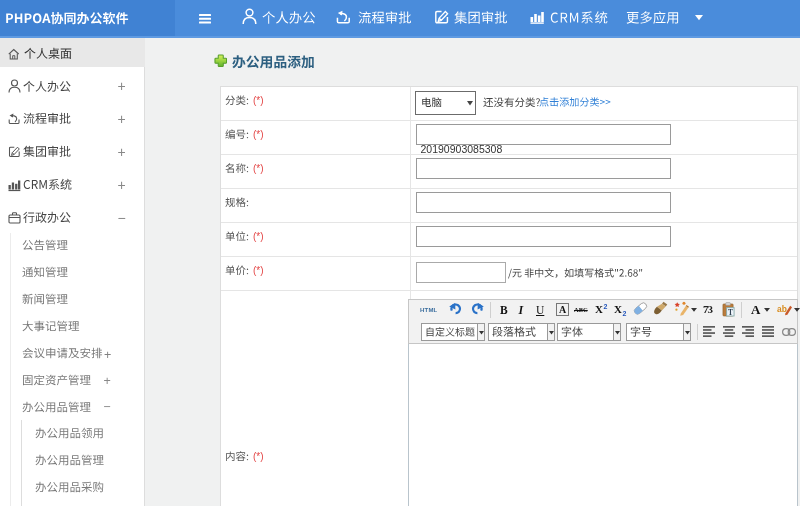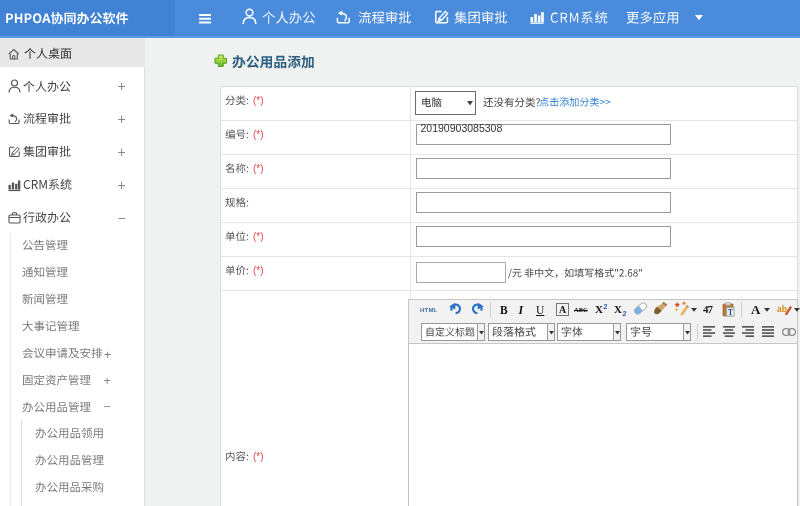--- a/index.html
+++ b/index.html
@@ -196,21 +196,21 @@
     <svg class="abs" style="left:467px;top:100.5px" width="6" height="5" viewBox="0 0 6 5">
       <path d="M0 0 L6 0 L3 4.5 Z" fill="#444"></path>
     </svg>
     <svg style="position:absolute;left:483.0px;top:93.7px" width="59" height="17" viewBox="0 0 59 17">
       <path transform="translate(0,12.18)" d="M7.1 -5.1C7.9 -4.4 8.9 -3.3 9.4 -2.7L10.0 -3.2C9.5 -3.8 8.4 -4.9 7.7 -5.6ZM0.9 -8.2C1.4 -7.7 2.1 -6.9 2.5 -6.4L3.1 -6.9C2.8 -7.4 2.0 -8.1 1.5 -8.7ZM3.4 -8.1V-7.3H6.6C5.8 -5.6 4.5 -4.2 3.0 -3.3C3.1 -3.1 3.4 -2.8 3.5 -2.7C4.5 -3.3 5.3 -4.1 6.0 -5.0V-0.7H6.9V-6.2C7.1 -6.5 7.3 -6.9 7.5 -7.3H9.7V-8.1ZM2.6 -5.3H0.4V-4.5H1.8V-1.2C1.4 -1.0 0.8 -0.5 0.3 0.1L0.8 0.9C1.4 0.1 1.8 -0.5 2.2 -0.5C2.4 -0.5 2.8 -0.2 3.2 0.1C4.0 0.6 4.9 0.7 6.2 0.7C7.3 0.7 9.2 0.7 10.0 0.6C10.0 0.4 10.1 -0.1 10.2 -0.3C9.2 -0.2 7.6 -0.1 6.3 -0.1C5.0 -0.1 4.1 -0.1 3.4 -0.6C3.0 -0.8 2.8 -1.0 2.6 -1.2Z M11.4 -8.1C12.0 -7.8 12.9 -7.2 13.3 -6.9L13.7 -7.5C13.3 -7.9 12.5 -8.3 11.8 -8.7ZM10.9 -5.3C11.5 -4.9 12.4 -4.4 12.8 -4.1L13.3 -4.8C12.8 -5.1 11.9 -5.6 11.3 -5.8ZM11.2 0.2 11.9 0.7C12.4 -0.3 13.1 -1.6 13.7 -2.7L13.1 -3.2C12.5 -2.0 11.7 -0.6 11.2 0.2ZM15.2 -8.4V-7.3C15.2 -6.5 15.0 -5.6 13.5 -4.9C13.7 -4.8 14.0 -4.5 14.1 -4.3C15.6 -5.1 15.9 -6.2 15.9 -7.2V-7.7H18.0V-6.2C18.0 -5.3 18.2 -5.0 18.9 -5.0C19.1 -5.0 19.7 -5.0 19.9 -5.0C20.1 -5.0 20.4 -5.0 20.5 -5.0C20.5 -5.2 20.5 -5.6 20.5 -5.8C20.3 -5.7 20.1 -5.7 19.9 -5.7C19.7 -5.7 19.1 -5.7 19.0 -5.7C18.8 -5.7 18.8 -5.8 18.8 -6.1V-8.4ZM18.7 -3.4C18.3 -2.6 17.7 -2.0 17.0 -1.4C16.3 -2.0 15.7 -2.7 15.3 -3.4ZM14.1 -4.2V-3.4H14.8L14.5 -3.4C15.0 -2.4 15.6 -1.6 16.3 -1.0C15.4 -0.5 14.4 -0.1 13.3 0.1C13.4 0.3 13.6 0.6 13.7 0.8C14.9 0.6 16.0 0.1 17.0 -0.5C17.9 0.1 18.9 0.6 20.1 0.8C20.2 0.6 20.5 0.3 20.6 0.1C19.5 -0.1 18.5 -0.5 17.7 -1.0C18.6 -1.7 19.4 -2.7 19.8 -4.0L19.3 -4.2L19.2 -4.2Z M25.1 -8.8C25.0 -8.4 24.8 -7.9 24.6 -7.5H21.7V-6.7H24.3C23.6 -5.3 22.7 -4.1 21.4 -3.2C21.6 -3.0 21.8 -2.8 21.9 -2.6C22.6 -3.1 23.2 -3.6 23.7 -4.3V0.8H24.5V-1.2H28.9V-0.2C28.9 0.0 28.8 0.1 28.6 0.1C28.4 0.1 27.8 0.1 27.1 0.1C27.2 0.3 27.3 0.6 27.4 0.8C28.3 0.8 28.8 0.8 29.2 0.7C29.5 0.6 29.6 0.3 29.6 -0.1V-5.5H24.5C24.8 -5.9 25.0 -6.3 25.2 -6.7H30.9V-7.5H25.5C25.6 -7.8 25.8 -8.2 25.9 -8.6ZM24.5 -3.0H28.9V-1.9H24.5ZM24.5 -3.7V-4.8H28.9V-3.7Z M38.6 -8.6 37.8 -8.3C38.6 -6.8 39.8 -5.1 41.0 -4.1C41.1 -4.3 41.4 -4.6 41.6 -4.8C40.5 -5.6 39.2 -7.2 38.6 -8.6ZM34.9 -8.6C34.3 -7.0 33.2 -5.5 32.0 -4.6C32.2 -4.5 32.5 -4.2 32.6 -4.0C32.9 -4.3 33.2 -4.5 33.5 -4.8V-4.1H35.5C35.2 -2.3 34.7 -0.6 32.2 0.2C32.4 0.4 32.6 0.7 32.7 0.9C35.3 -0.1 36.0 -2.0 36.3 -4.1H39.2C39.1 -1.4 38.9 -0.4 38.6 -0.1C38.5 -0.0 38.4 -0.0 38.2 -0.0C37.9 -0.0 37.3 -0.0 36.6 -0.1C36.8 0.1 36.9 0.5 36.9 0.7C37.5 0.7 38.2 0.8 38.5 0.7C38.9 0.7 39.1 0.6 39.4 0.4C39.7 -0.1 39.9 -1.2 40.0 -4.5C40.0 -4.6 40.0 -4.9 40.0 -4.9H33.5C34.4 -5.8 35.2 -7.0 35.7 -8.4Z M49.8 -8.6C49.6 -8.2 49.1 -7.5 48.8 -7.1L49.4 -6.9C49.8 -7.3 50.3 -7.8 50.7 -8.4ZM43.9 -8.3C44.3 -7.9 44.8 -7.2 45.0 -6.8L45.7 -7.2C45.5 -7.6 45.0 -8.2 44.6 -8.6ZM46.8 -8.8V-6.8H42.8V-6.0H46.2C45.3 -5.2 43.9 -4.4 42.6 -4.1C42.7 -3.9 42.9 -3.7 43.1 -3.5C44.5 -3.9 45.9 -4.7 46.8 -5.7V-4.0H47.6V-5.6C49.0 -4.9 50.5 -4.0 51.4 -3.5L51.8 -4.1C50.9 -4.6 49.4 -5.4 48.1 -6.0H51.8V-6.8H47.6V-8.8ZM46.9 -3.7C46.8 -3.3 46.7 -3.0 46.7 -2.6H42.7V-1.9H46.4C45.8 -0.9 44.8 -0.2 42.5 0.1C42.6 0.3 42.8 0.6 42.9 0.8C45.5 0.4 46.7 -0.5 47.2 -1.8C48.0 -0.3 49.5 0.5 51.6 0.8C51.7 0.6 51.9 0.3 52.1 0.1C50.2 -0.1 48.8 -0.8 48.0 -1.9H51.8V-2.6H47.5C47.6 -3.0 47.6 -3.3 47.7 -3.7Z M54.4 -2.3H55.2C55.0 -4.0 56.9 -4.6 56.9 -6.1C56.9 -7.3 56.1 -8.0 55.0 -8.0C54.1 -8.0 53.4 -7.6 53.0 -7.0L53.5 -6.5C53.9 -7.0 54.3 -7.2 54.9 -7.2C55.6 -7.2 56.0 -6.7 56.0 -6.1C56.0 -4.8 54.1 -4.1 54.4 -2.3ZM54.8 0.1C55.2 0.1 55.5 -0.2 55.5 -0.6C55.5 -1.0 55.2 -1.3 54.8 -1.3C54.4 -1.3 54.1 -1.0 54.1 -0.6C54.1 -0.2 54.4 0.1 54.8 0.1Z" fill="#444444"></path>
     </svg>
     <svg style="position:absolute;left:539.0px;top:94.0px" width="73" height="17" viewBox="0 0 73 17">
       <path transform="translate(0,11.72)" d="M2.4 -4.7H7.7V-2.9H2.4ZM3.4 -1.3C3.6 -0.6 3.6 0.2 3.6 0.7L4.4 0.6C4.4 0.1 4.3 -0.7 4.2 -1.4ZM5.5 -1.3C5.8 -0.7 6.1 0.2 6.2 0.7L7.0 0.5C6.8 0.0 6.5 -0.8 6.2 -1.4ZM7.6 -1.4C8.1 -0.7 8.7 0.2 8.9 0.7L9.6 0.4C9.4 -0.1 8.8 -1.0 8.3 -1.6ZM1.8 -1.6C1.5 -0.8 1.0 0.0 0.4 0.5L1.1 0.8C1.7 0.3 2.2 -0.6 2.5 -1.4ZM1.7 -5.4V-2.2H8.4V-5.4H5.4V-6.7H9.2V-7.4H5.4V-8.5H4.6V-5.4Z M11.6 -3.0V0.2H17.9V0.8H18.7V-3.0H17.9V-0.5H15.6V-3.8H19.6V-4.6H15.6V-6.2H18.9V-6.9H15.6V-8.5H14.8V-6.9H11.5V-6.2H14.8V-4.6H10.8V-3.8H14.8V-0.5H12.4V-3.0Z M24.3 -2.9C24.1 -2.2 23.7 -1.3 23.0 -0.8L23.6 -0.3C24.2 -0.9 24.7 -1.9 24.9 -2.7ZM26.7 -2.6C27.0 -1.9 27.3 -1.0 27.4 -0.4L28.0 -0.6C27.9 -1.2 27.6 -2.1 27.3 -2.8ZM27.9 -2.8C28.5 -2.1 29.1 -1.0 29.4 -0.3L30.0 -0.6C29.7 -1.3 29.1 -2.4 28.5 -3.1ZM25.6 -4.0V-0.0C25.6 0.1 25.5 0.1 25.4 0.1C25.3 0.1 24.8 0.1 24.3 0.1C24.4 0.3 24.5 0.6 24.5 0.8C25.2 0.8 25.7 0.8 25.9 0.7C26.2 0.6 26.3 0.4 26.3 -0.0V-4.0ZM21.1 -7.8C21.6 -7.6 22.4 -7.1 22.7 -6.7L23.1 -7.4C22.8 -7.7 22.1 -8.1 21.5 -8.4ZM20.6 -5.1C21.2 -4.8 21.9 -4.4 22.3 -4.1L22.7 -4.7C22.3 -5.0 21.6 -5.4 21.0 -5.7ZM20.8 0.3 21.5 0.7C21.9 -0.2 22.4 -1.4 22.8 -2.4L22.2 -2.8C21.8 -1.7 21.2 -0.5 20.8 0.3ZM23.5 -7.9V-7.2H25.7C25.6 -6.7 25.5 -6.3 25.3 -5.8H23.0V-5.1H24.9C24.4 -4.3 23.7 -3.6 22.8 -3.1C22.9 -3.0 23.1 -2.7 23.2 -2.6C24.4 -3.2 25.2 -4.1 25.8 -5.1H27.0C27.6 -4.1 28.5 -3.2 29.5 -2.7C29.6 -2.9 29.9 -3.2 30.0 -3.3C29.2 -3.7 28.4 -4.4 27.8 -5.1H29.8V-5.8H26.1C26.3 -6.3 26.4 -6.7 26.5 -7.2H29.5V-7.9Z M36.1 -7.2V0.7H36.8V-0.1H38.8V0.6H39.5V-7.2ZM36.8 -0.8V-6.5H38.8V-0.8ZM32.3 -8.4 32.3 -6.6H30.8V-5.8H32.2C32.2 -3.3 31.9 -1.0 30.6 0.3C30.8 0.4 31.0 0.6 31.2 0.8C32.5 -0.7 32.9 -3.1 33.0 -5.8H34.5C34.4 -1.9 34.3 -0.6 34.1 -0.3C34.0 -0.1 33.9 -0.1 33.8 -0.1C33.6 -0.1 33.2 -0.1 32.7 -0.1C32.8 0.1 32.9 0.4 32.9 0.6C33.4 0.6 33.8 0.7 34.1 0.6C34.4 0.6 34.6 0.5 34.8 0.2C35.1 -0.2 35.2 -1.7 35.2 -6.2C35.2 -6.3 35.2 -6.6 35.2 -6.6H33.0L33.0 -8.4Z M47.2 -8.3 46.5 -8.0C47.2 -6.5 48.4 -4.9 49.5 -4.0C49.6 -4.2 49.9 -4.5 50.1 -4.6C49.1 -5.4 47.8 -6.9 47.2 -8.3ZM43.7 -8.3C43.1 -6.7 42.1 -5.3 40.8 -4.5C41.0 -4.3 41.4 -4.0 41.5 -3.9C41.8 -4.1 42.0 -4.3 42.3 -4.6V-3.9H44.2C44.0 -2.2 43.5 -0.6 41.1 0.2C41.2 0.4 41.4 0.6 41.5 0.8C44.1 -0.1 44.8 -1.9 45.0 -3.9H47.8C47.7 -1.4 47.5 -0.4 47.3 -0.1C47.2 -0.0 47.0 -0.0 46.8 -0.0C46.6 -0.0 46.0 -0.0 45.3 -0.1C45.5 0.1 45.6 0.5 45.6 0.7C46.2 0.7 46.8 0.7 47.2 0.7C47.5 0.7 47.7 0.6 48.0 0.3C48.3 -0.1 48.4 -1.2 48.6 -4.3C48.6 -4.4 48.6 -4.7 48.6 -4.7H42.3C43.2 -5.6 44.0 -6.8 44.5 -8.1Z M58.0 -8.3C57.8 -7.9 57.4 -7.3 57.0 -6.9L57.6 -6.6C58.0 -7.0 58.4 -7.5 58.8 -8.0ZM52.3 -8.0C52.8 -7.6 53.2 -7.0 53.4 -6.6L54.1 -6.9C53.9 -7.3 53.4 -7.9 53.0 -8.3ZM55.1 -8.5V-6.5H51.2V-5.8H54.5C53.7 -5.0 52.4 -4.3 51.0 -3.9C51.2 -3.8 51.4 -3.5 51.5 -3.3C52.9 -3.7 54.3 -4.5 55.1 -5.5V-3.8H55.9V-5.3C57.2 -4.7 58.7 -3.9 59.5 -3.4L59.9 -4.0C59.1 -4.5 57.6 -5.2 56.4 -5.8H59.9V-6.5H55.9V-8.5ZM55.2 -3.6C55.1 -3.2 55.1 -2.8 55.0 -2.5H51.2V-1.8H54.7C54.2 -0.9 53.2 -0.2 51.0 0.1C51.1 0.3 51.3 0.6 51.4 0.8C53.9 0.4 55.0 -0.5 55.5 -1.7C56.3 -0.3 57.7 0.5 59.8 0.8C59.8 0.6 60.1 0.3 60.2 0.1C58.4 -0.1 57.0 -0.7 56.3 -1.8H60.0V-2.5H55.8C55.9 -2.9 55.9 -3.2 56.0 -3.6Z M61.0 -1.5 65.8 -3.4V-4.1L61.0 -6.0V-5.2L63.4 -4.3L64.9 -3.8V-3.7L63.4 -3.2L61.0 -2.3Z M66.6 -1.5 71.4 -3.4V-4.1L66.6 -6.0V-5.2L69.0 -4.3L70.5 -3.8V-3.7L69.0 -3.2L66.6 -2.3Z" fill="#2e7fd6"></path>
     </svg>
     <div class="abs" style="left:416px;top:124px;width:255px;height:21px;background:#fff;border:1px solid #9a9a9a"></div>
-    <div style="position:absolute;left:420.5px;top:121px;font:normal 10.5px 'Liberation Sans',sans-serif;line-height:14px;color:#333333;white-space:nowrap;">20190903085308</div>
+    <div style="position:absolute;left:420.5px;top:142px;font:normal 10.5px 'Liberation Sans',sans-serif;line-height:14px;color:#333333;white-space:nowrap;">20190903085308</div>
     <div class="abs" style="left:416px;top:158px;width:255px;height:21px;background:#fff;border:1px solid #9a9a9a"></div>
     <div class="abs" style="left:416px;top:192px;width:255px;height:21px;background:#fff;border:1px solid #9a9a9a"></div>
     <div class="abs" style="left:416px;top:226px;width:255px;height:21px;background:#fff;border:1px solid #9a9a9a"></div>
     <div class="abs" style="left:416px;top:262px;width:90px;height:21px;background:#fff;border:1px solid #aaa"></div>
     <svg style="position:absolute;left:508.0px;top:264.6px" width="137" height="17" viewBox="0 0 137 17">
       <path transform="translate(0,11.60)" d="M0.1 1.8H0.8L3.8 -7.9H3.1Z M5.4 -7.6V-6.9H12.5V-7.6ZM4.5 -4.8V-4.1H7.1C6.9 -2.2 6.5 -0.6 4.4 0.2C4.6 0.3 4.8 0.6 4.9 0.8C7.2 -0.2 7.7 -1.9 7.9 -4.1H9.8V-0.5C9.8 0.4 10.0 0.6 10.9 0.6C11.1 0.6 12.1 0.6 12.3 0.6C13.2 0.6 13.4 0.1 13.5 -1.6C13.3 -1.6 13.0 -1.8 12.8 -1.9C12.8 -0.4 12.7 -0.1 12.3 -0.1C12.0 -0.1 11.2 -0.1 11.0 -0.1C10.6 -0.1 10.5 -0.1 10.5 -0.5V-4.1H13.3V-4.8Z M21.9 -8.3V0.8H22.7V-1.6H25.7V-2.3H22.7V-3.9H25.4V-4.6H22.7V-6.1H25.6V-6.9H22.7V-8.3ZM16.7 -2.4V-1.6H19.7V0.8H20.5V-8.4H19.7V-6.9H16.9V-6.1H19.7V-4.6H17.1V-3.9H19.7V-2.4Z M30.7 -8.4V-6.6H27.1V-1.9H27.9V-2.5H30.7V0.8H31.5V-2.5H34.4V-1.9H35.2V-6.6H31.5V-8.4ZM27.9 -3.2V-5.9H30.7V-3.2ZM34.4 -3.2H31.5V-5.9H34.4Z M40.4 -8.2C40.7 -7.7 41.0 -7.1 41.1 -6.7L42.0 -6.9C41.8 -7.3 41.5 -8.0 41.2 -8.5ZM36.7 -6.6V-5.9H38.2C38.8 -4.4 39.6 -3.1 40.6 -2.0C39.5 -1.1 38.2 -0.4 36.5 0.1C36.7 0.2 36.9 0.6 37.0 0.8C38.7 0.2 40.0 -0.5 41.2 -1.5C42.3 -0.5 43.7 0.3 45.3 0.7C45.4 0.5 45.7 0.2 45.8 0.0C44.2 -0.4 42.9 -1.1 41.8 -2.0C42.8 -3.0 43.5 -4.3 44.1 -5.9H45.7V-6.6ZM41.2 -2.5C40.3 -3.5 39.5 -4.6 39.0 -5.9H43.3C42.8 -4.5 42.1 -3.4 41.2 -2.5Z M47.7 1.1C48.8 0.7 49.5 -0.1 49.5 -1.2C49.5 -1.9 49.2 -2.4 48.6 -2.4C48.2 -2.4 47.8 -2.1 47.8 -1.6C47.8 -1.2 48.2 -0.9 48.6 -0.9L48.8 -0.9C48.7 -0.2 48.3 0.2 47.5 0.5Z M60.1 -5.7C60.0 -4.3 59.7 -3.1 59.2 -2.2C58.8 -2.6 58.4 -2.9 57.9 -3.2C58.1 -3.9 58.4 -4.8 58.6 -5.7ZM57.1 -2.9C57.7 -2.5 58.3 -2.0 58.8 -1.6C58.3 -0.7 57.5 -0.2 56.6 0.2C56.8 0.3 57.0 0.6 57.1 0.8C58.0 0.4 58.8 -0.2 59.4 -1.1C59.8 -0.7 60.2 -0.4 60.4 -0.1L60.9 -0.7C60.7 -1.0 60.3 -1.4 59.8 -1.7C60.4 -2.9 60.8 -4.3 60.9 -6.3L60.5 -6.4L60.3 -6.4H58.7C58.9 -7.0 59.0 -7.7 59.1 -8.3L58.3 -8.4C58.2 -7.8 58.1 -7.1 58.0 -6.4H56.6V-5.7H57.8C57.6 -4.6 57.3 -3.6 57.1 -2.9ZM61.5 -7.3V0.6H62.2V-0.2H64.6V0.4H65.4V-7.3ZM62.2 -0.9V-6.6H64.6V-0.9Z M73.1 -0.6C73.8 -0.2 74.7 0.4 75.1 0.8L75.6 0.3C75.2 -0.1 74.3 -0.7 73.6 -1.1ZM71.5 -1.1C71.0 -0.6 70.1 -0.1 69.3 0.3C69.5 0.4 69.7 0.7 69.8 0.8C70.6 0.4 71.5 -0.1 72.2 -0.6ZM72.3 -8.4C72.2 -8.1 72.2 -7.8 72.1 -7.5H69.9V-6.9H72.0L71.9 -6.2H70.4V-1.7H69.5V-1.1H75.8V-1.7H74.8V-6.2H72.6L72.7 -6.9H75.5V-7.5H72.9L73.1 -8.3ZM71.1 -1.7V-2.4H74.2V-1.7ZM71.1 -4.6H74.2V-4.0H71.1ZM71.1 -5.0V-5.7H74.2V-5.0ZM71.1 -3.5H74.2V-2.9H71.1ZM66.5 -1.4 66.8 -0.6C67.6 -0.9 68.6 -1.4 69.6 -1.8L69.5 -2.5L68.4 -2.0V-5.3H69.6V-6.0H68.4V-8.3H67.7V-6.0H66.6V-5.3H67.7V-1.8C67.2 -1.6 66.8 -1.5 66.5 -1.4Z M76.9 -7.9V-5.9H77.7V-7.2H84.6V-5.9H85.4V-7.9ZM77.1 -2.1V-1.4H82.7V-2.1ZM79.2 -7.0C78.9 -5.8 78.6 -4.2 78.3 -3.2H83.6C83.4 -1.2 83.2 -0.4 82.9 -0.1C82.8 -0.0 82.7 0.0 82.5 0.0C82.2 0.0 81.5 -0.0 80.8 -0.1C81.0 0.1 81.0 0.4 81.1 0.6C81.7 0.7 82.4 0.7 82.7 0.7C83.1 0.7 83.3 0.6 83.5 0.4C83.9 -0.0 84.1 -1.0 84.4 -3.5C84.4 -3.6 84.4 -3.9 84.4 -3.9H79.3L79.5 -5.1H84.1V-5.8H79.7L79.9 -6.9Z M91.9 -6.7H94.1C93.8 -6.0 93.4 -5.5 92.9 -5.0C92.4 -5.5 92.1 -6.0 91.8 -6.5ZM88.2 -8.4V-6.3H86.7V-5.5H88.1C87.8 -4.2 87.1 -2.6 86.4 -1.8C86.6 -1.6 86.8 -1.3 86.8 -1.1C87.3 -1.8 87.8 -2.8 88.2 -4.0V0.8H88.9V-4.2C89.2 -3.8 89.5 -3.3 89.7 -3.0L90.2 -3.6C90.0 -3.8 89.2 -4.8 88.9 -5.1V-5.5H90.0L89.8 -5.4C90.0 -5.2 90.2 -5.0 90.4 -4.8C90.7 -5.1 91.1 -5.5 91.4 -5.9C91.6 -5.4 92.0 -5.0 92.4 -4.5C91.6 -3.8 90.6 -3.2 89.6 -2.9C89.7 -2.8 89.9 -2.5 90.0 -2.3C90.3 -2.4 90.5 -2.5 90.8 -2.6V0.8H91.5V0.4H94.3V0.8H95.0V-2.7L95.5 -2.5C95.6 -2.7 95.8 -3.0 95.9 -3.1C94.9 -3.5 94.1 -3.9 93.4 -4.5C94.1 -5.2 94.7 -6.1 95.0 -7.1L94.6 -7.4L94.4 -7.3H92.3C92.4 -7.6 92.6 -7.9 92.7 -8.2L92.0 -8.4C91.6 -7.4 90.9 -6.4 90.2 -5.7V-6.3H88.9V-8.4ZM91.5 -0.3V-2.2H94.3V-0.3ZM91.3 -2.9C91.9 -3.2 92.4 -3.6 92.9 -4.0C93.4 -3.6 94.0 -3.2 94.6 -2.9Z M103.2 -7.9C103.8 -7.5 104.4 -7.0 104.7 -6.7L105.2 -7.1C104.9 -7.5 104.3 -8.0 103.8 -8.3ZM101.8 -8.4C101.8 -7.7 101.8 -7.1 101.9 -6.5H96.7V-5.8H101.9C102.2 -2.1 103.0 0.8 104.6 0.8C105.4 0.8 105.7 0.3 105.8 -1.4C105.6 -1.5 105.3 -1.7 105.2 -1.9C105.1 -0.5 105.0 0.0 104.7 0.0C103.7 0.0 102.9 -2.4 102.7 -5.8H105.6V-6.5H102.6C102.6 -7.1 102.6 -7.7 102.6 -8.4ZM96.8 -0.2 97.0 0.5C98.3 0.2 100.1 -0.2 101.8 -0.6L101.8 -1.3L99.6 -0.8V-3.6H101.5V-4.3H97.1V-3.6H98.9V-0.7Z M107.3 -4.8H107.8L108.0 -6.7L108.0 -7.7H107.1L107.1 -6.7ZM109.2 -4.8H109.8L110.0 -6.7L110.0 -7.7H109.0L109.0 -6.7Z M111.3 0.0H115.9V-0.8H113.9C113.5 -0.8 113.1 -0.8 112.7 -0.7C114.4 -2.4 115.6 -3.8 115.6 -5.3C115.6 -6.6 114.8 -7.5 113.5 -7.5C112.5 -7.5 111.9 -7.0 111.3 -6.4L111.8 -5.9C112.2 -6.4 112.7 -6.7 113.3 -6.7C114.3 -6.7 114.7 -6.1 114.7 -5.3C114.7 -4.0 113.6 -2.6 111.3 -0.5Z M117.8 0.1C118.2 0.1 118.5 -0.1 118.5 -0.6C118.5 -1.0 118.2 -1.3 117.8 -1.3C117.5 -1.3 117.2 -1.0 117.2 -0.6C117.2 -0.1 117.5 0.1 117.8 0.1Z M122.2 0.1C123.4 0.1 124.3 -0.8 124.3 -2.2C124.3 -3.8 123.5 -4.5 122.3 -4.5C121.7 -4.5 121.1 -4.2 120.6 -3.7C120.7 -5.9 121.5 -6.7 122.5 -6.7C123.0 -6.7 123.4 -6.5 123.7 -6.2L124.2 -6.7C123.8 -7.2 123.3 -7.5 122.5 -7.5C121.1 -7.5 119.8 -6.4 119.8 -3.5C119.8 -1.1 120.8 0.1 122.2 0.1ZM120.7 -2.9C121.1 -3.6 121.7 -3.9 122.2 -3.9C123.0 -3.9 123.5 -3.2 123.5 -2.2C123.5 -1.2 122.9 -0.6 122.2 -0.6C121.3 -0.6 120.8 -1.4 120.7 -2.9Z M127.6 0.1C128.9 0.1 129.9 -0.7 129.9 -1.8C129.9 -2.8 129.3 -3.3 128.6 -3.7V-3.7C129.1 -4.1 129.6 -4.7 129.6 -5.5C129.6 -6.6 128.8 -7.4 127.6 -7.4C126.5 -7.4 125.6 -6.7 125.6 -5.6C125.6 -4.8 126.0 -4.3 126.6 -3.9V-3.9C125.9 -3.5 125.2 -2.8 125.2 -1.8C125.2 -0.7 126.2 0.1 127.6 0.1ZM128.1 -4.0C127.2 -4.3 126.4 -4.7 126.4 -5.6C126.4 -6.3 126.9 -6.8 127.6 -6.8C128.4 -6.8 128.8 -6.2 128.8 -5.5C128.8 -4.9 128.6 -4.4 128.1 -4.0ZM127.6 -0.6C126.7 -0.6 126.0 -1.1 126.0 -1.9C126.0 -2.6 126.5 -3.2 127.1 -3.6C128.1 -3.1 129.0 -2.8 129.0 -1.8C129.0 -1.1 128.4 -0.6 127.6 -0.6Z M131.4 -4.8H132.0L132.2 -6.7L132.2 -7.7H131.2L131.2 -6.7ZM133.4 -4.8H133.9L134.1 -6.7L134.2 -7.7H133.2L133.2 -6.7Z" fill="#444444"></path>
     </svg>
     <div class="abs" style="left:408px;top:299px;width:390px;height:45px;background:#f2f2f2;border:1px solid #c6c6c6"></div>
     <div class="abs" style="left:408px;top:344px;width:390px;height:162px;background:#fff;border-left:1px solid #b9c4cc;border-right:1px solid #b9c4cc"></div>
     <div style="position:absolute;left:420.0px;top:305.5px;font:bold 6px 'Liberation Sans',sans-serif;line-height:8px;color:#3b6e9e;white-space:nowrap;letter-spacing:0.2px">HTML</div>
@@ -249,21 +249,21 @@
     <svg class="abs" style="left:674px;top:301px" width="15" height="15" viewBox="0 0 16 16">
       <path d="M3.4 1.2 l1 1.7 1.9 .3 -1.4 1.4 .3 1.9 -1.8-.9 -1.7 .9 .3-1.9 -1.4-1.4 1.9-.3Z" fill="#d9442b"></path>
       <circle cx="10.6" cy="2.4" r="1.6" fill="#e0862b"></circle>
       <circle cx="2.6" cy="9.2" r="1.2" fill="#e0a22b"></circle>
       <path d="M7.2 13.2 L12.6 5.4 L15.2 7.2 L9.8 15 L6.6 15.6 Z" fill="#e9b469"></path>
       <path d="M12.6 5.4 L15.2 7.2 L16 6 L13.4 4.2 Z" fill="#b5732a"></path>
     </svg>
     <svg class="abs" style="left:691px;top:308px" width="6" height="4" viewBox="0 0 6 4">
       <path d="M0 0 L6 0 L3 3.8 Z" fill="#333"></path>
     </svg>
-    <div style="position:absolute;left:703.0px;top:302.0px;font:bold 11px 'Liberation Serif',serif;line-height:15px;color:#222222;white-space:nowrap;letter-spacing:-1px">47</div>
+    <div style="position:absolute;left:703.0px;top:302.0px;font:bold 11px 'Liberation Serif',serif;line-height:15px;color:#222222;white-space:nowrap;letter-spacing:-1px">73</div>
     <svg class="abs" style="left:722px;top:302px" width="13" height="15" viewBox="0 0 14 16">
       <rect x="1" y="2" width="11" height="13" rx="1" fill="#b97b3c" stroke="#8a5a20" stroke-width="0.6"></rect>
       <rect x="4" y="0.5" width="5" height="3" rx="1" fill="#d8d8d8" stroke="#999" stroke-width="0.6"></rect>
       <rect x="5" y="6" width="8" height="9" fill="#eef4fa" stroke="#8aa"></rect>
       <text x="9" y="13.5" font-family="Liberation Serif" font-size="8" font-weight="bold" fill="#345" text-anchor="middle">T</text>
     </svg>
     <div class="abs" style="left:741px;top:301.5px;width:1px;height:16px;background:#cfcfcf"></div>
     <div style="position:absolute;left:751.0px;top:300.5px;font:bold 13px 'Liberation Serif',serif;line-height:18px;color:#111111;white-space:nowrap;">A</div>
     <svg class="abs" style="left:764px;top:308px" width="6" height="4" viewBox="0 0 6 4">
       <path d="M0 0 L6 0 L3 3.8 Z" fill="#333"></path>

